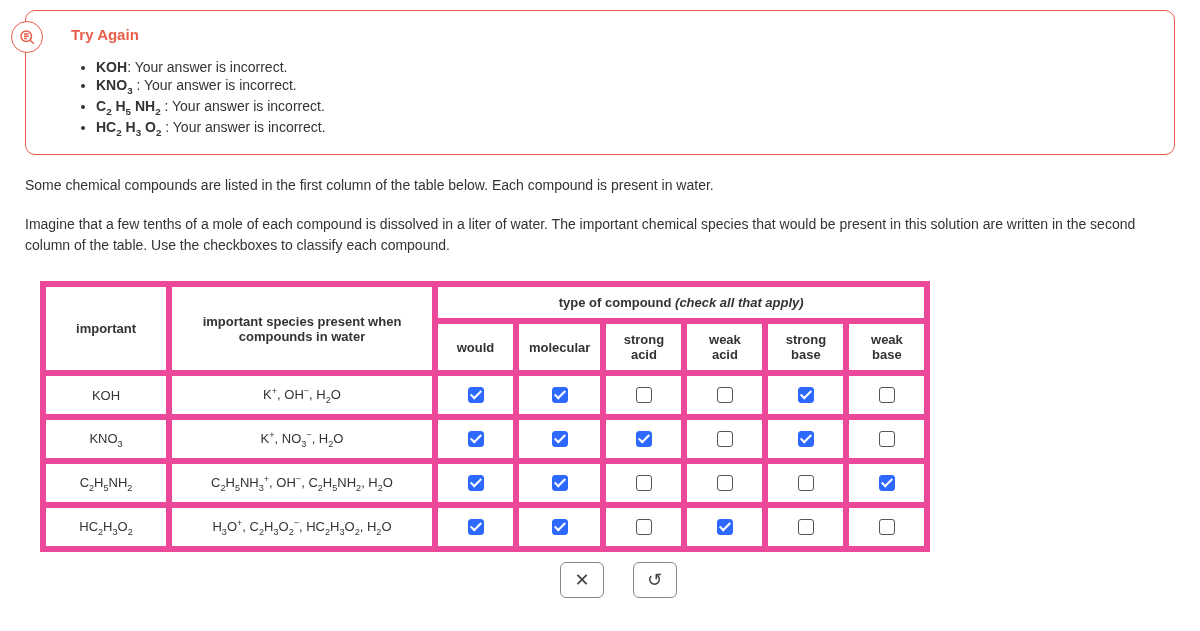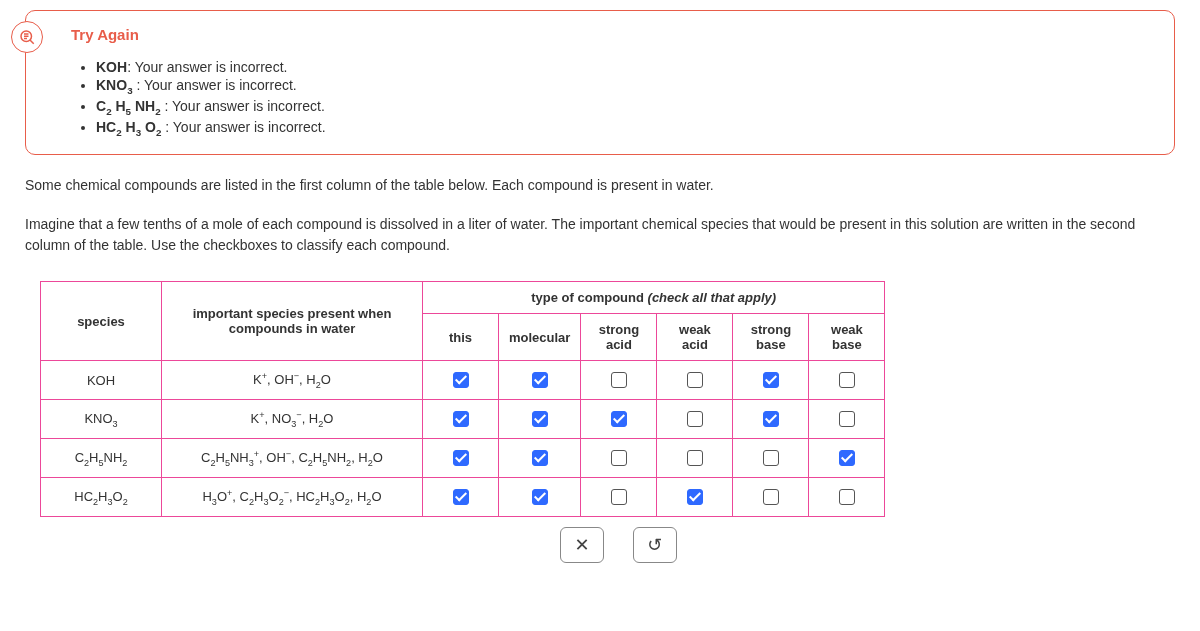--- a/index.html
+++ b/index.html
@@ -48,21 +48,21 @@
   .bullets li { margin: 2px 0; }
   .question-text {
     margin: 18px 25px 10px 25px;
     line-height: 1.5;
   }
   .tbl {
     border-collapse: collapse;
     margin: 25px 0 10px 40px;
   }
   .tbl td, .tbl th {
-    border: 1px solid #ec4899;
+    border: 6px solid #ec4899;
     padding: 8px 10px;
     text-align: center;
     vertical-align: middle;
     font-size: 13px;
   }
   .tbl th { font-weight: bold; }
   .tbl .hdr-ital { font-style: italic; font-weight: bold;}
   .compound-col { width: 100px; }
   .species-col { width: 240px; }
   .check-col { width: 55px; }
@@ -134,28 +134,28 @@
       <li><b>HC<sub>2</sub> H<sub>3</sub> O<sub>2</sub></b> : Your answer is incorrect.</li>
     </ul>
 </div>
 
 <div class="question-text">Some chemical compounds are listed in the first column of the table below. Each compound is present in water.</div>
 <div class="question-text">Imagine that a few tenths of a mole of each compound is dissolved in a liter of water. The important chemical species that would be present in this solution are written in the second column of the table. Use the checkboxes to classify each compound.</div>
 
 <table class="tbl">
   <tbody>
       <tr>
-    <th rowspan="2" class="compound-col">species</th>
+    <th rowspan="2" class="compound-col">important</th>
     <th rowspan="2" class="species-col">important species present when compounds in water</th>
     <th colspan="6">
       <span>type of compound</span><span class="hdr-ital"> (check all that apply)</span>
     </th>
   </tr>
   <tr id="subhdr">
-        <th class="check-col">this</th>
+        <th class="check-col">would</th>
         <th class="check-col">molecular</th>
         <th class="check-col">strong<br>acid</th>
         <th class="check-col">weak<br>acid</th>
         <th class="check-col">strong<br>base</th>
         <th class="check-col">weak<br>base</th>
       </tr>
   </tbody>
     <tbody id="tbody">
       <tr>
         <td>KOH</td>

